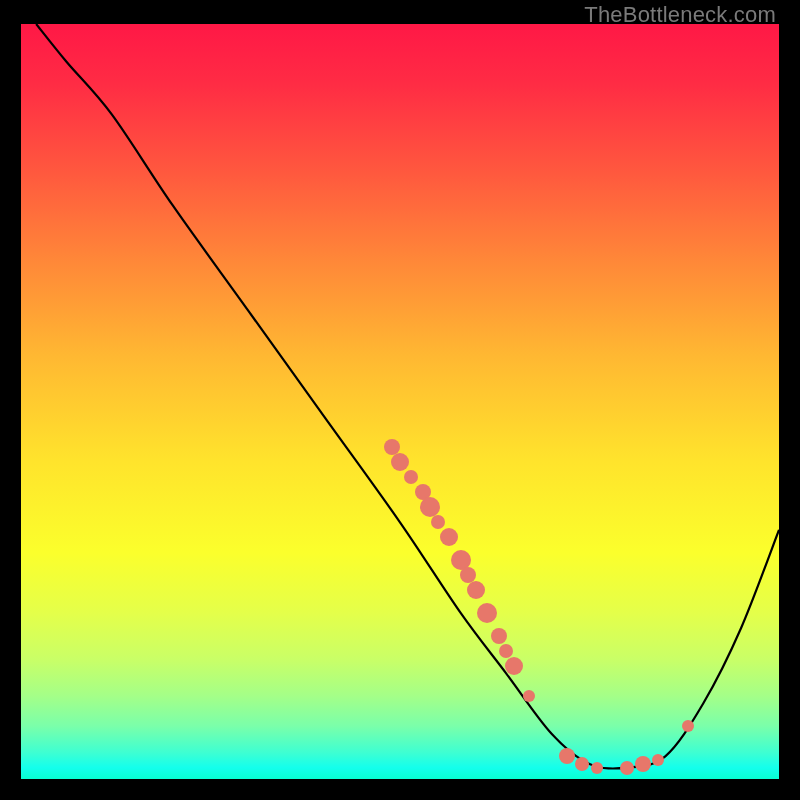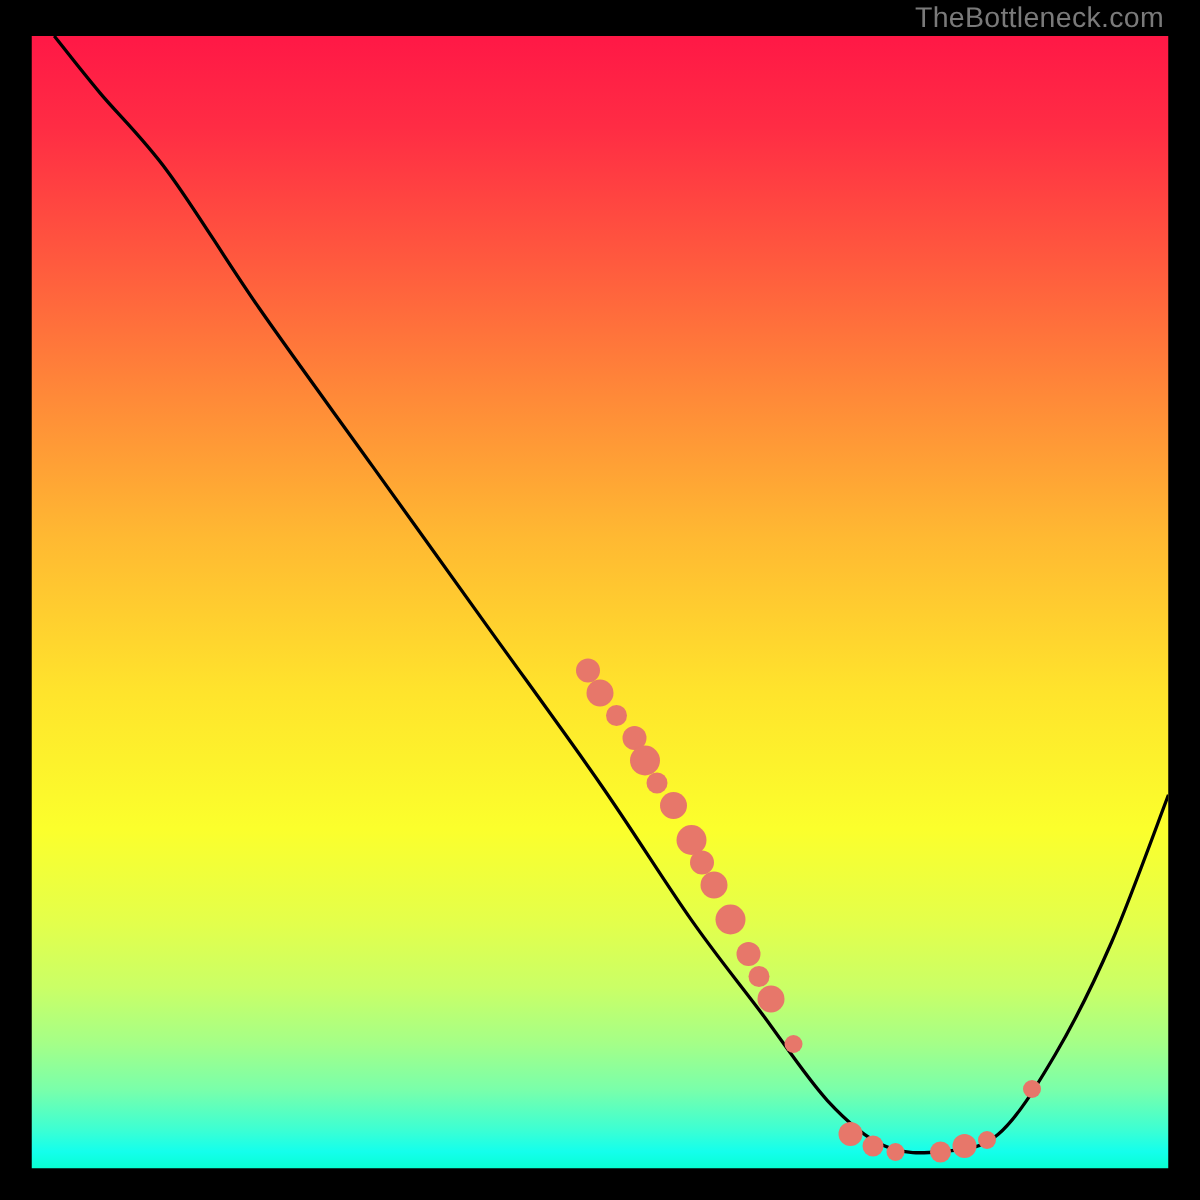--- a/index.html
+++ b/index.html
@@ -43,21 +43,21 @@
       #14ffec 98.5%,
       #08ffd2 100%
     );
     overflow: hidden;
   }
   .watermark {
     position: absolute;
     top: 2px;
     right: 24px;
     color: #7a7a7a;
-    font-size: 19px;
+    font-size: 22px;
     font-weight: 500;
     letter-spacing: 0.2px;
     z-index: 10;
   }
   svg.curve {
     position: absolute;
     top: 0;
     left: 0;
     width: 758px;
     height: 755px;

